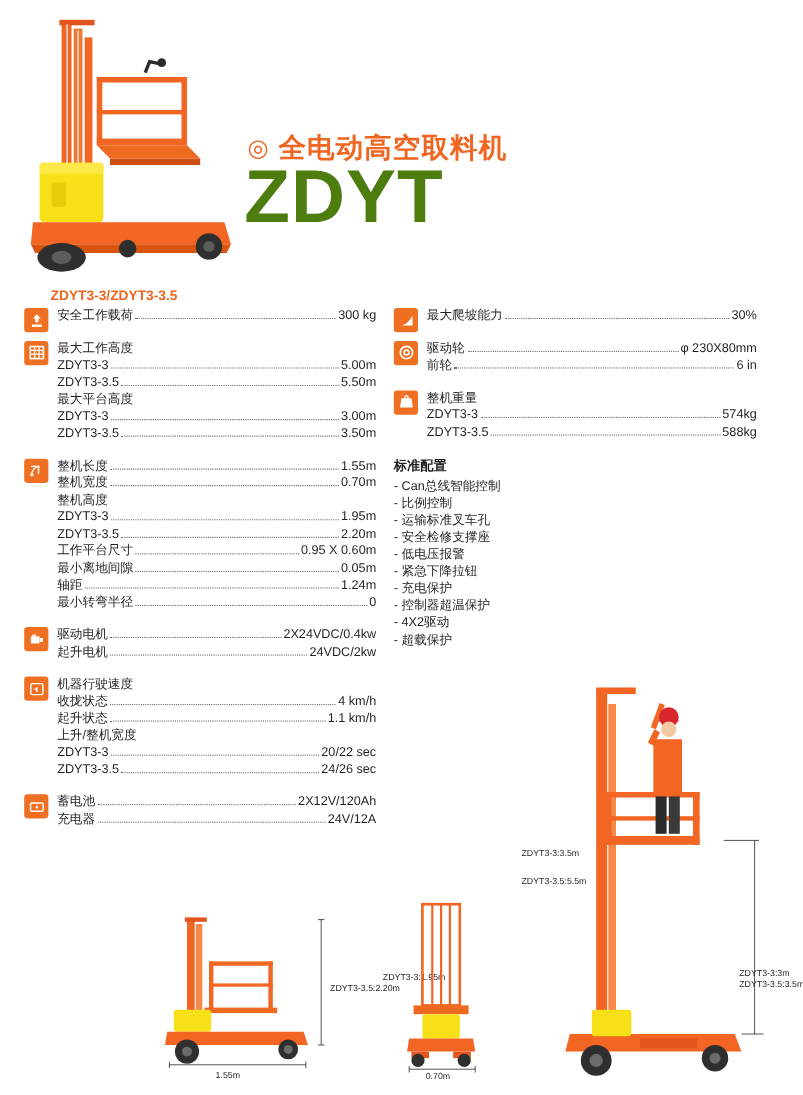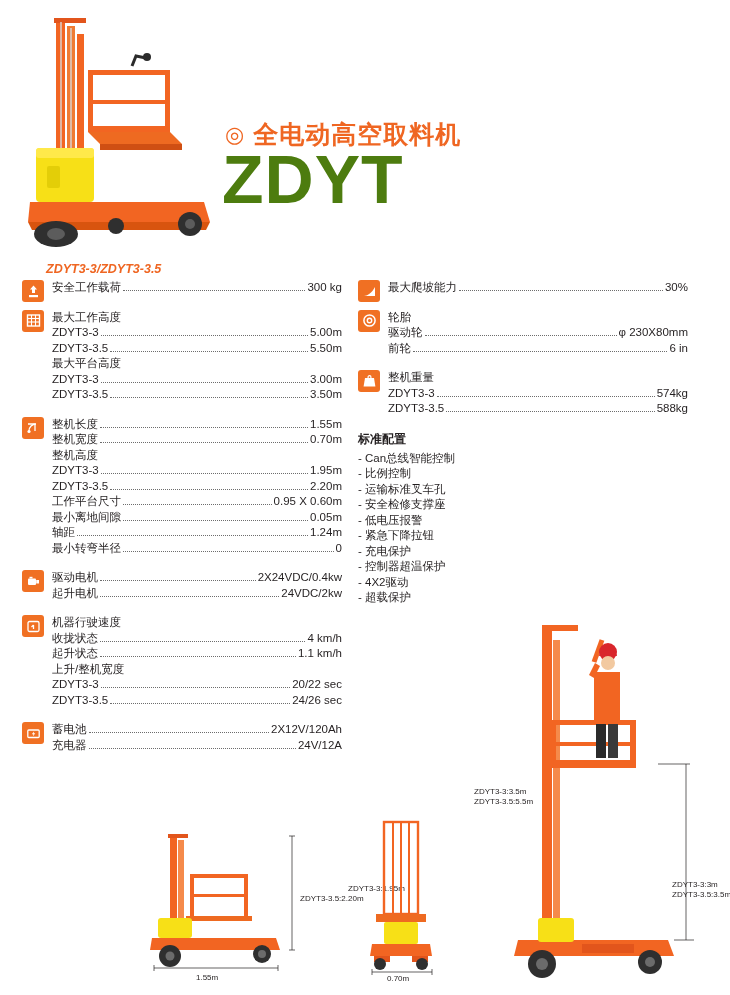--- a/index.html
+++ b/index.html
@@ -25,21 +25,21 @@
   }
   .title-line .ring{font-size:22px;vertical-align:1px;}
   .big-model{
     position:absolute;left:222px;top:145px;
     font-size:68px;line-height:68px;font-weight:bold;
     color:#4d7c0f;letter-spacing:1px;
   }
 
   .model-sub{
     position:absolute;left:46px;top:262px;
-    font-size:12.5px;font-weight:bold;color:#ef6622;font-style:italic;
+    font-size:12.5px;font-weight:bold;color:#ef6622;
   }
 
   
   .col-left{position:absolute;left:22px;top:280px;width:320px;}
   .col-right{position:absolute;left:358px;top:280px;width:330px;}
 
   .spec-block{position:relative;margin-bottom:14px;}
   .spec-icon{
     position:absolute;left:0;top:0;width:22px;height:22px;
     background:#f07023;border-radius:3px;
@@ -336,21 +336,20 @@
     </div>
 
     <div class="spec-block">
       <div class="spec-icon">
         <svg width="15" height="15" viewBox="0 0 15 15">
             <circle cx="7.5" cy="7.5" r="5.6" fill="none" stroke="#fff" stroke-width="1.5"></circle>
             <circle cx="7.5" cy="7.5" r="2.2" fill="none" stroke="#fff" stroke-width="1.4"></circle>
           </svg>
       </div>
       <div class="spec-rows">
-        <div class="row plain"><span class="lbl">轮胎</span></div>
         <div class="row">
             <span class="lbl">驱动轮</span>
             <span class="dots"></span>
             <span class="val">φ 230X80mm</span>
           </div>
         <div class="row">
             <span class="lbl">前轮</span>
             <span class="dots"></span>
             <span class="val">6 in</span>
           </div>
@@ -423,21 +422,21 @@
     <circle cx="52" cy="364" r="14" fill="#2f2f2f"></circle>
     <circle cx="52" cy="364" r="6" fill="#6b6b6b"></circle>
     <circle cx="160" cy="362" r="12" fill="#2f2f2f"></circle>
     <circle cx="160" cy="362" r="5" fill="#6b6b6b"></circle>
 
     <line x1="168" y1="164" x2="200" y2="164" stroke="#231f20" stroke-width="0.7"></line>
     <line x1="196" y1="164" x2="196" y2="340" stroke="#231f20" stroke-width="0.7"></line>
     <line x1="184" y1="340" x2="204" y2="340" stroke="#231f20" stroke-width="0.7"></line>
   </svg>
 
-  <div class="dwg-note" style="left:474px;top:787px;">ZDYT3-3:3.5m</div>
+  <div class="dwg-note" style="left:474px;top:771px;">ZDYT3-3:3.5m</div>
   <div class="dwg-note" style="left:474px;top:797px;">ZDYT3-3.5:5.5m</div>
   <div class="dwg-note" style="left:672px;top:880px;">ZDYT3-3:3m</div>
   <div class="dwg-note" style="left:672px;top:890px;">ZDYT3-3.5:3.5m</div>
 
   <svg class="dwg" style="left:140px;top:830px;width:170px;height:145px;" viewBox="0 0 170 145">
     <rect x="30" y="6" width="7" height="86" fill="#f26522"></rect>
     <rect x="38" y="10" width="6" height="82" fill="#f58a4b"></rect>
     <rect x="28" y="4" width="20" height="4" fill="#e2551c"></rect>
     <rect x="50" y="44" width="58" height="4" fill="#f26522"></rect>
     <rect x="50" y="44" width="4" height="44" fill="#f26522"></rect>

